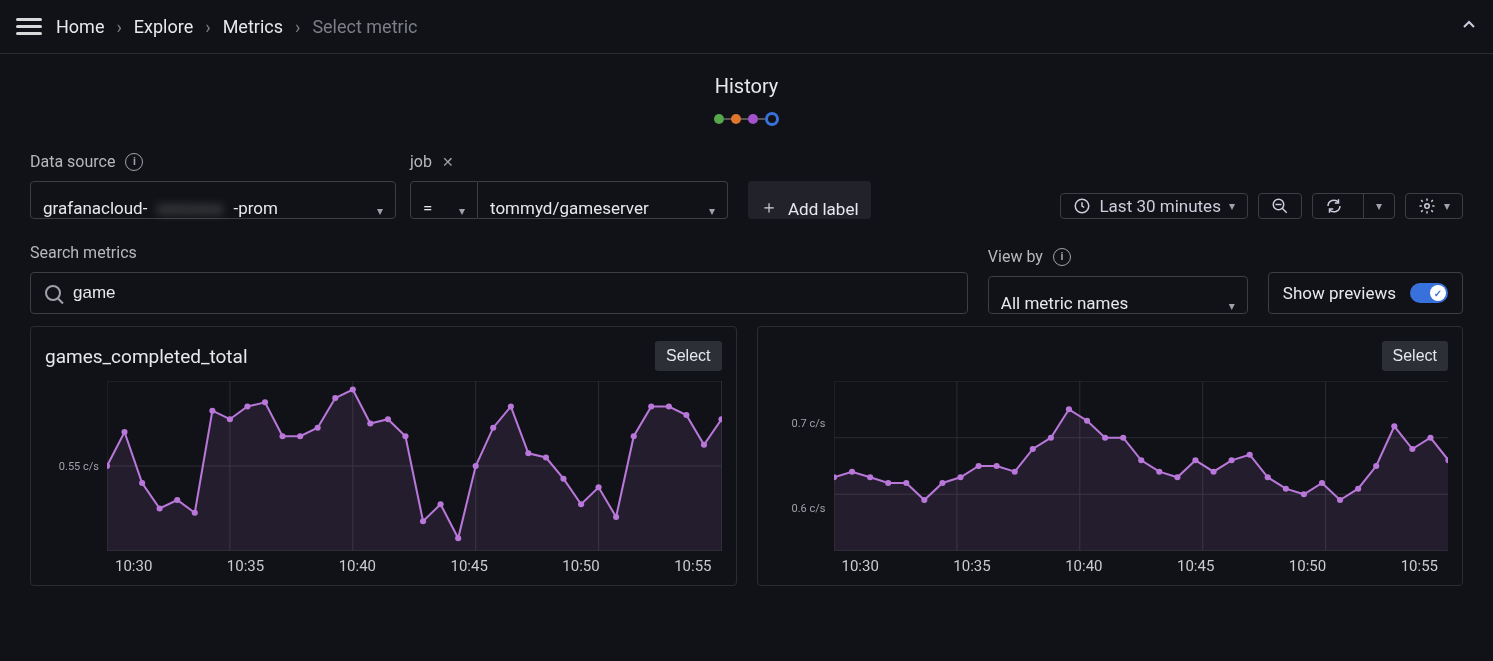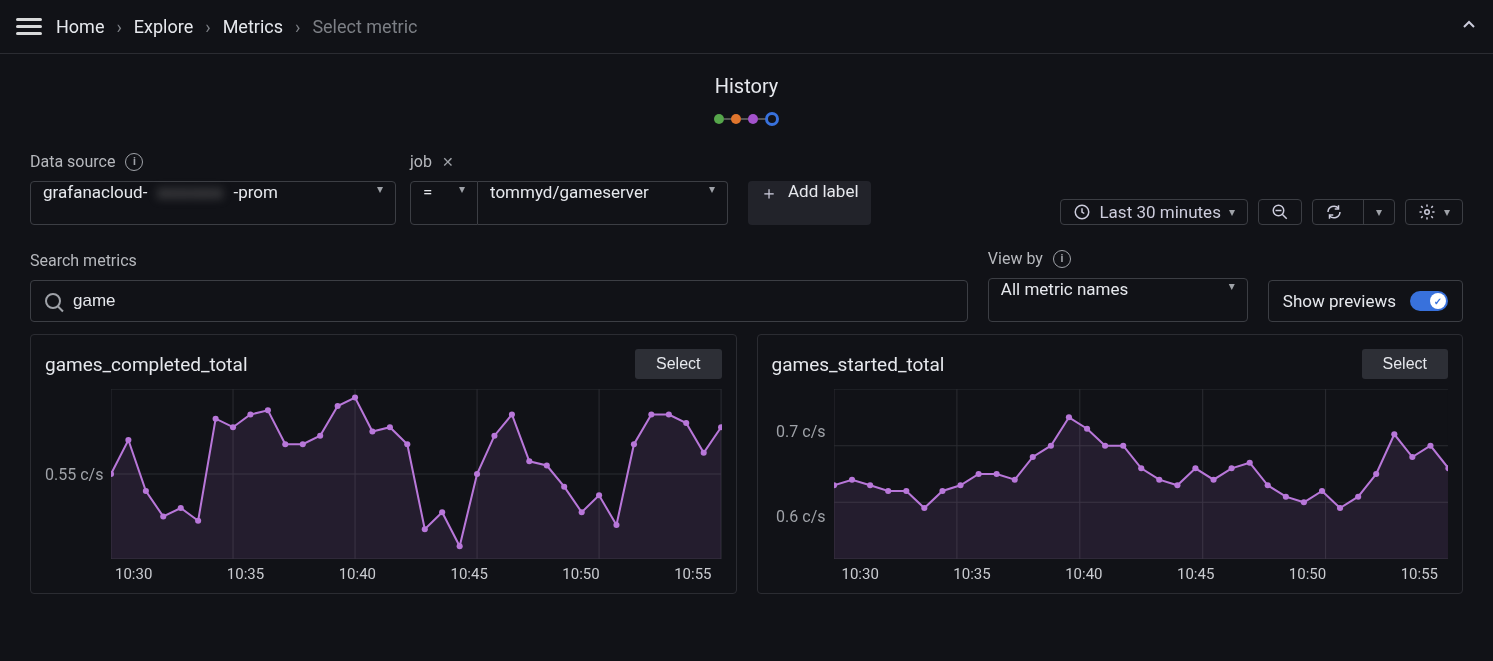--- a/index.html
+++ b/index.html
@@ -52,23 +52,23 @@
   .field-label { font-size: 16px; color: #b6b8bd; display: flex; align-items: center; gap: 10px; }
   .info-icon {
     display:inline-flex; align-items:center; justify-content:center;
     width:18px; height:18px; border:1.5px solid #9fa2a8; border-radius:50%;
     font-size:11px; color:#9fa2a8; font-weight:bold;
   }
   .control {
     background: #111217;
     border: 1px solid #3c3e44;
     border-radius: 4px;
-    height: 44px;
+    height: 38px;
     display: flex;
-    align-items: flex-start;
+    align-items: flex-end;
     padding: 0 12px;
     font-size: 17px;
     color: #e6e8ed;
     gap: 10px;
     cursor: pointer;
   }
   .control .blur { filter: blur(5px); color:#888; letter-spacing:1px; }
   .control.btn { background:#22232a; border:none; }
   .chev-down { color:#9fa2a8; font-size:12px; }
   .plus { font-size:18px; color:#ccccdc; }
@@ -103,24 +103,24 @@
 
   .panels { display:flex; gap:20px; }
   .panel {
     flex:1; border:1px solid #2b2c32; border-radius:4px; padding:14px 14px 10px 14px;
     background:#111217;
   }
   .panel-head { display:flex; align-items:center; margin-bottom:10px; }
   .panel-title { font-size:19px; color:#e6e8ed; }
   .select-btn {
     margin-left:auto; background:#2d2f36; color:#e6e8ed;
-    border:none; border-radius:3px; padding:6px 21px; font-size:16px; cursor:pointer;
+    border:none; border-radius:3px; padding:6px 11px; font-size:16px; cursor:pointer;
   }
   .chart-wrap { display:flex; height:170px; }
-  .ylabels { display:flex; flex-direction:column; justify-content:space-around; align-items:flex-end; padding-right:8px; font-size:16px; color:#9fa2a8; }
+  .ylabels { display:flex; flex-direction:column; justify-content:space-around; align-items:flex-end; padding-right:8px; font-size:11px; color:#9fa2a8; }
   .plot { flex:1; position:relative; }
   .plot svg { width:100%; height:100%; }
   .xaxis { display:flex; justify-content:space-between; padding-left:70px; padding-right:10px; margin-top:6px; font-size:15px; color:#c9cbd0; }
 
   .grid line { stroke:#2b2c32; stroke-width:1; }
   .series-line { stroke:#b877d9; stroke-width:2; fill:none; }
   .series-area { fill:rgba(184,119,217,0.12); }
   .series-point { fill:#b877d9; }
 </style>
 </head>
@@ -331,21 +331,20 @@
           <span>10:35</span>
           <span>10:40</span>
           <span>10:45</span>
           <span>10:50</span>
           <span>10:55</span>
         </div>
     </div>
 
     <div class="panel">
       <div class="panel-head">
-        <span class="panel-title">games_started_total</span>
         <button class="select-btn">Select</button>
       </div>
       <div class="chart-wrap">
         <div class="ylabels" id="ylab-1" style="min-width: 62px;">
             <span>0.7 c/s</span>
             <span>0.6 c/s</span>
           </div>
         <div class="plot"><svg id="chart-1" preserveAspectRatio="none" viewBox="0 0 600 170">
               <g class="grid">
                 <line x1="0" y1="56.666666666666714" x2="600" y2="56.666666666666714"></line>

